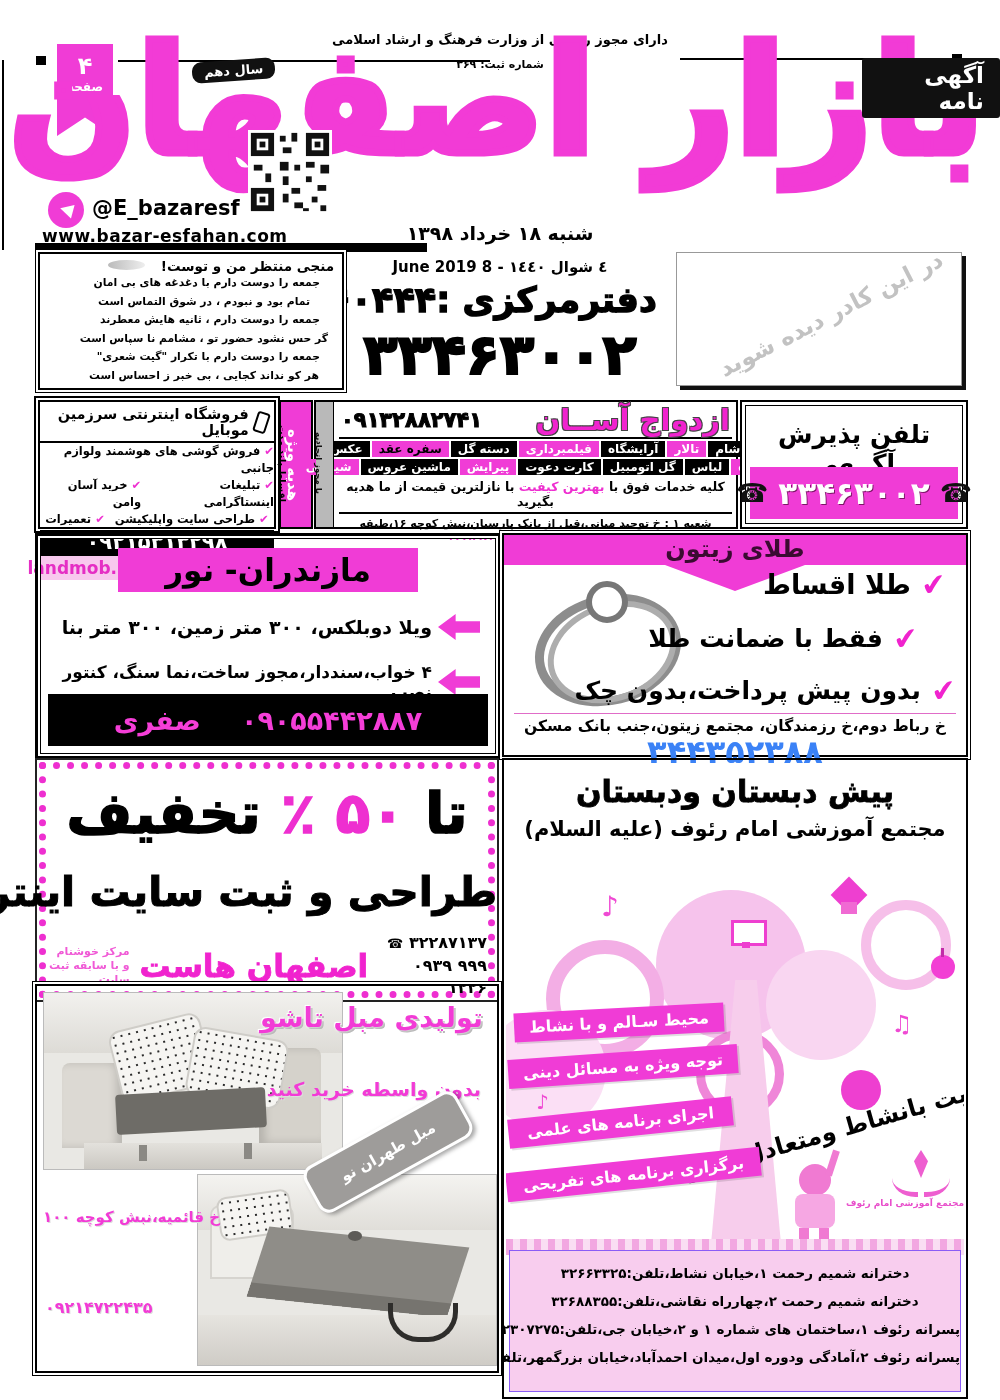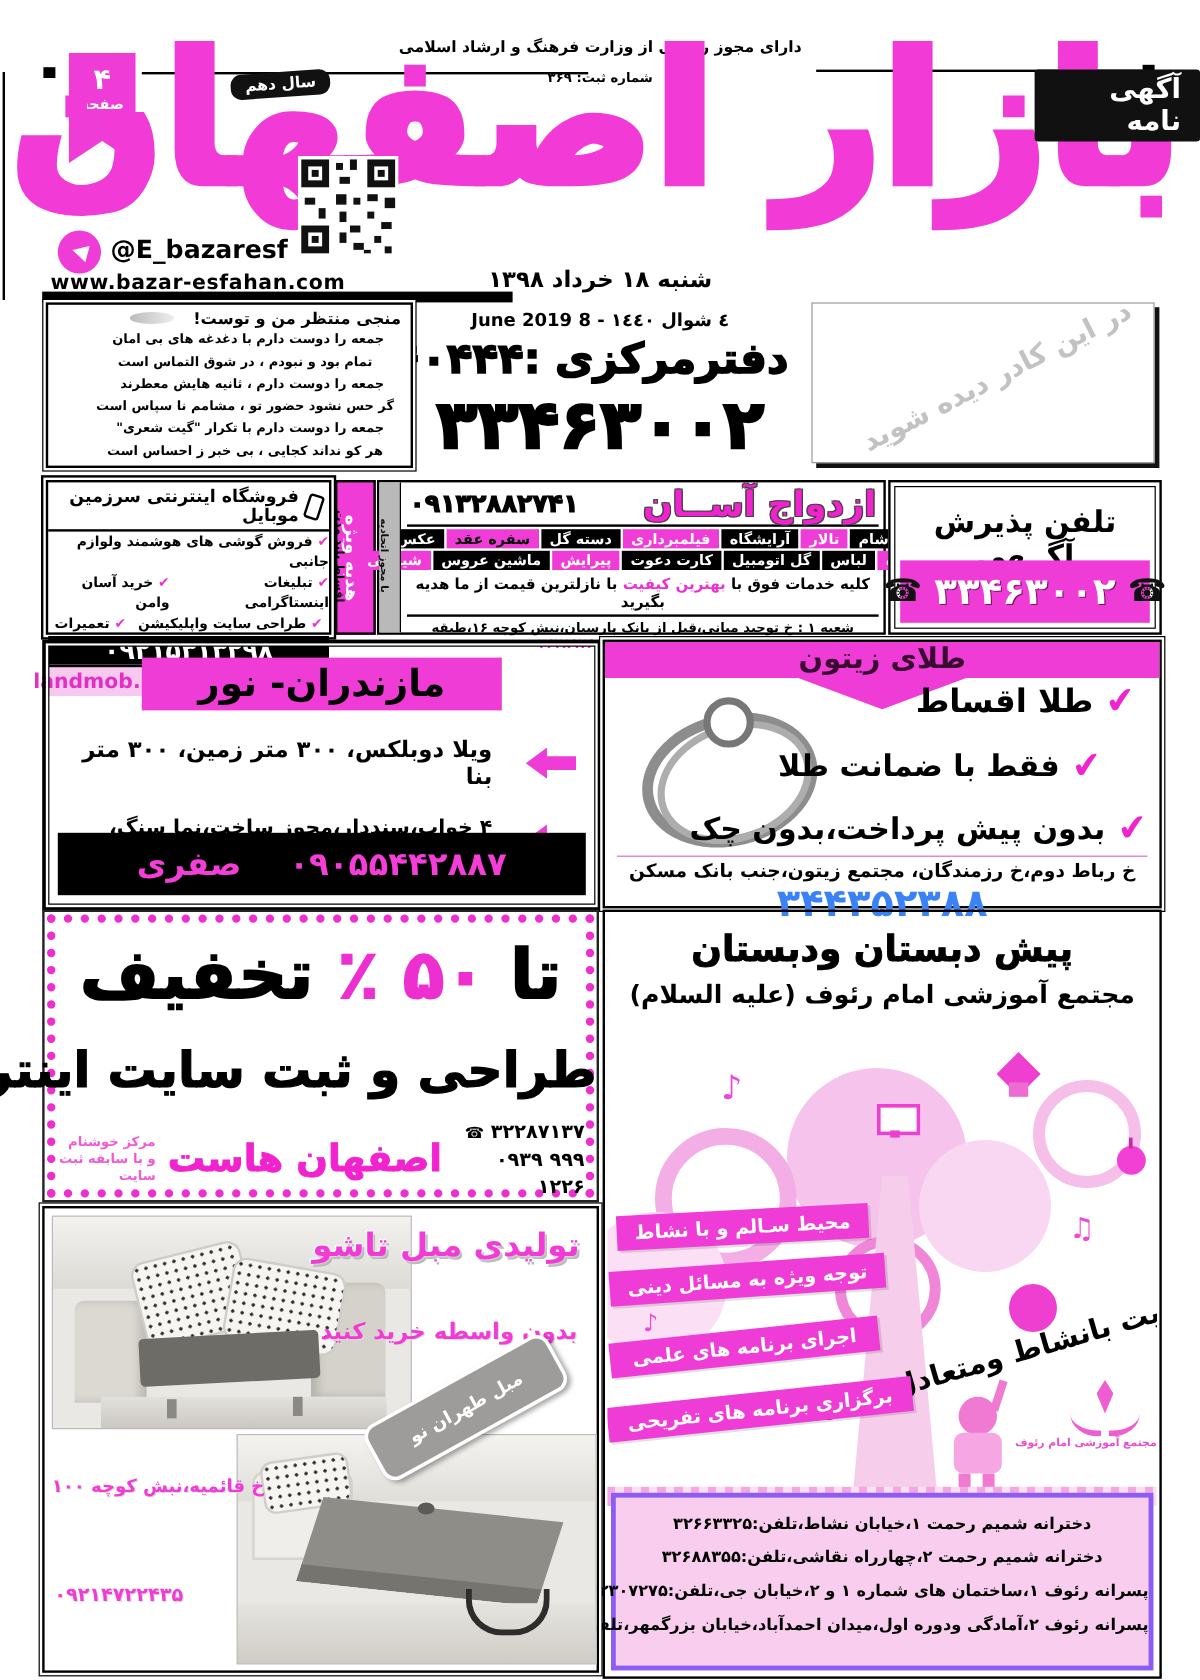--- a/index.html
+++ b/index.html
@@ -58,21 +58,21 @@
   .chip.pb{background:#f03cd6;color:#000;}
   .qline{font-size:12.5px;font-weight:bold;text-align:center;margin-top:4px;}
   .bline{font-size:11px;font-weight:bold;text-align:center;border-top:2px solid #000;margin-top:3px;padding-top:3px;}
   .recep-top{font-size:25px;font-weight:bold;text-align:center;padding-top:14px;}
   .recep-bot{position:absolute;left:4px;right:4px;bottom:4px;height:52px;background:#f03cd6;display:flex;align-items:center;justify-content:center;gap:10px;}
   .recep-num{color:#fff;font-size:31px;font-weight:bold;letter-spacing:2px;text-shadow:1px 1px 0 #7d1668;}
   .tel-ic{font-size:26px;color:#111;}
   
   .maz{border:3px solid #000;box-shadow:inset 0 0 0 2px #fff,inset 0 0 0 3px #000;}
   .maz-title{background:#f03cd6;font-size:31px;font-weight:bold;text-align:center;padding:4px 0;width:300px;margin:12px auto 0;}
-  .maz-line{display:flex;align-items:center;gap:28px;font-weight:bold;text-shadow:1px 1px 0 #fff;}
+  .maz-line{display:flex;align-items:center;gap:6px;font-weight:bold;text-shadow:1px 1px 0 #fff;}
   .arrow-l{width:42px;height:26px;background:#f03cd6;clip-path:polygon(0 50%,42% 0,42% 28%,100% 28%,100% 72%,42% 72%,42% 100%);flex:none;}
   .maz-foot{position:absolute;left:10px;right:10px;bottom:10px;height:52px;background:#000;display:flex;align-items:center;justify-content:center;gap:40px;}
   .maz-foot span{color:#f53ed8;font-size:27px;font-weight:bold;}
   .gold-banner{background:#f03cd6;height:30px;font-size:24px;font-weight:bold;text-align:center;color:#3a0b31;}
   .gold-tri{width:0;height:0;border-left:70px solid transparent;border-right:70px solid transparent;border-top:26px solid #f03cd6;margin:0 auto;}
   .gold-item{display:flex;align-items:center;gap:10px;font-weight:bold;}
   .gchk{color:#f023ce;font-size:30px;transform:rotate(-6deg);}
   .ring1{width:130px;height:92px;border:9px solid #8d8d8d;border-radius:50%;transform:rotate(-14deg);}
   .ring2{width:120px;height:86px;border:6px solid #adadad;border-radius:50%;transform:rotate(-20deg);}
   .gem{width:30px;height:30px;border:6px solid #777;border-radius:50%;background:#fff;}
@@ -87,21 +87,21 @@
   .host-phones{font-size:16px;font-weight:bold;line-height:22px;text-align:right;direction:ltr;}
   .host-brand{color:#f023ce;font-size:31px;font-weight:bold;-webkit-text-stroke:.8px #f023ce;white-space:nowrap;}
   .host-tag{color:#f05ad6;font-size:11px;font-weight:bold;width:90px;line-height:14px;}
   
   .school{border:2px solid #000;}
   .sch-t1{font-size:30px;font-weight:bold;text-align:center;-webkit-text-stroke:.8px #000;}
   .sch-t2{font-size:21px;font-weight:bold;text-align:center;}
   .circ{border-radius:50%;position:absolute;}
   .sch-ribbon{position:absolute;background:#f03cd6;color:#fff;font-size:16px;font-weight:bold;text-align:center;padding:5px 10px;white-space:nowrap;box-shadow:2px 2px 0 rgba(0,0,0,.12);}
   .sch-slogan{font-size:24px;font-weight:bold;transform:rotate(-16deg);white-space:nowrap;}
-  .sch-contacts{position:absolute;left:5px;right:5px;bottom:5px;background:#f8cdee;border:4px solid #8b5cf6;}
+  .sch-contacts{position:absolute;left:5px;right:5px;bottom:5px;background:#f8cdee;border:1px solid #8b5cf6;}
   .sch-contact{font-size:13.5px;font-weight:bold;line-height:28px;text-align:center;white-space:nowrap;}
   .sch-logo-txt{color:#e84ecb;font-size:9px;font-weight:bold;white-space:nowrap;}
   .grass{position:absolute;left:0;right:0;height:16px;background:repeating-linear-gradient(90deg,#f2a7e1 0 7px,#fadef3 7px 14px);}
   .note{color:#ef49d3;font-weight:bold;position:absolute;}
   
   .sofa{border:2px solid #000;}
   .photo{background:#e9e8e4;position:absolute;overflow:hidden;border:1px solid #bbb;}
   .speck{background-color:#f6f5f2;background-image:radial-gradient(#2a2a2a 1.2px,transparent 1.5px);background-size:8px 8px;}
   .sofa-title{color:#f23bd6;font-size:27px;font-weight:bold;white-space:nowrap;
       text-shadow:0 0 3px #fff,2px 2px 0 #b5b5b5,-1px -1px 0 #fff;}
@@ -381,21 +381,21 @@
     </div>
 
     <div class="sch-contacts" style="height:132px;padding-top:8px;">
       <div class="sch-contact">دخترانه شمیم رحمت ۱،خیابان نشاط،تلفن:۳۲۶۶۳۳۲۵</div>
       <div class="sch-contact">دخترانه شمیم رحمت ۲،چهارراه نقاشی،تلفن:۳۲۶۸۸۳۵۵</div>
       <div class="sch-contact">پسرانه رئوف  ۱،ساختمان های شماره ۱ و ۲،خیابان جی،تلفن:۳۲۳۰۷۲۷۵</div>
       <div class="sch-contact">پسرانه رئوف ۲،آمادگی ودوره اول،میدان احمدآباد،خیابان بزرگمهر،تلفن:۳۲۲۵۶۰۰۰</div>
     </div>
   </div>
 
-  <div class="abs sofa" style="left:35px;top:1005px;width:460px;height:385px;box-shadow:0 0 0 2px #fff,0 0 0 3px #000;">
+  <div class="abs sofa" style="left:35px;top:984px;width:460px;height:385px;box-shadow:0 0 0 2px #fff,0 0 0 3px #000;">
 
     <div class="photo" style="left:6px;top:6px;width:298px;height:176px;">
       <div class="abs" style="left:0;top:0;right:0;height:60px;background:linear-gradient(#f2f1ee,#dddbd6);"></div>
       <div class="abs" style="left:18px;top:70px;width:60px;height:85px;background:#dcd9d3;border-radius:8px 8px 0 0;box-shadow:inset -6px 0 8px rgba(0,0,0,.15);"></div>
       <div class="abs" style="left:215px;top:55px;width:62px;height:95px;background:#d5d2cb;border-radius:8px 8px 0 0;box-shadow:inset 6px 0 8px rgba(0,0,0,.15);"></div>
       <div class="abs speck" style="left:70px;top:28px;width:90px;height:70px;border-radius:12px;transform:rotate(-14deg);border:2px solid #cfcdc8;"></div>
       <div class="abs speck" style="left:145px;top:40px;width:92px;height:66px;border-radius:12px;transform:rotate(10deg);border:2px solid #cfcdc8;"></div>
       <div class="abs" style="left:72px;top:98px;width:150px;height:40px;background:#6e6c67;border-radius:4px;transform:rotate(-3deg);"></div>
       <div class="abs" style="left:40px;top:150px;right:20px;height:26px;background:linear-gradient(#e3e1dc,#cbc8c2);"></div>
       <div class="abs" style="left:95px;top:152px;width:8px;height:16px;background:#8b8984;"></div>

